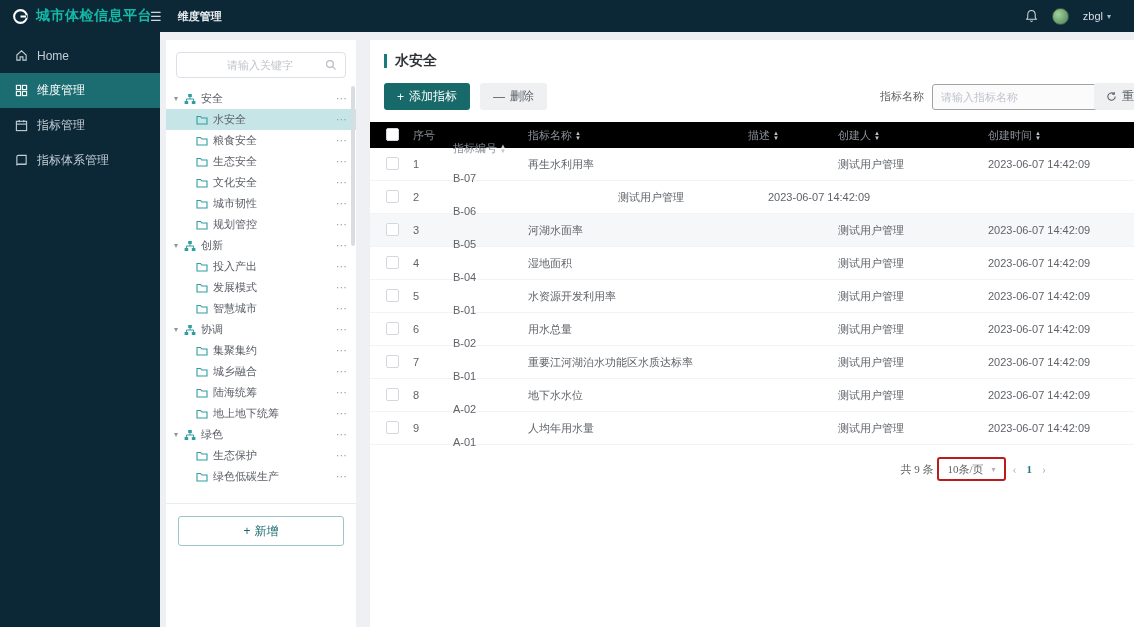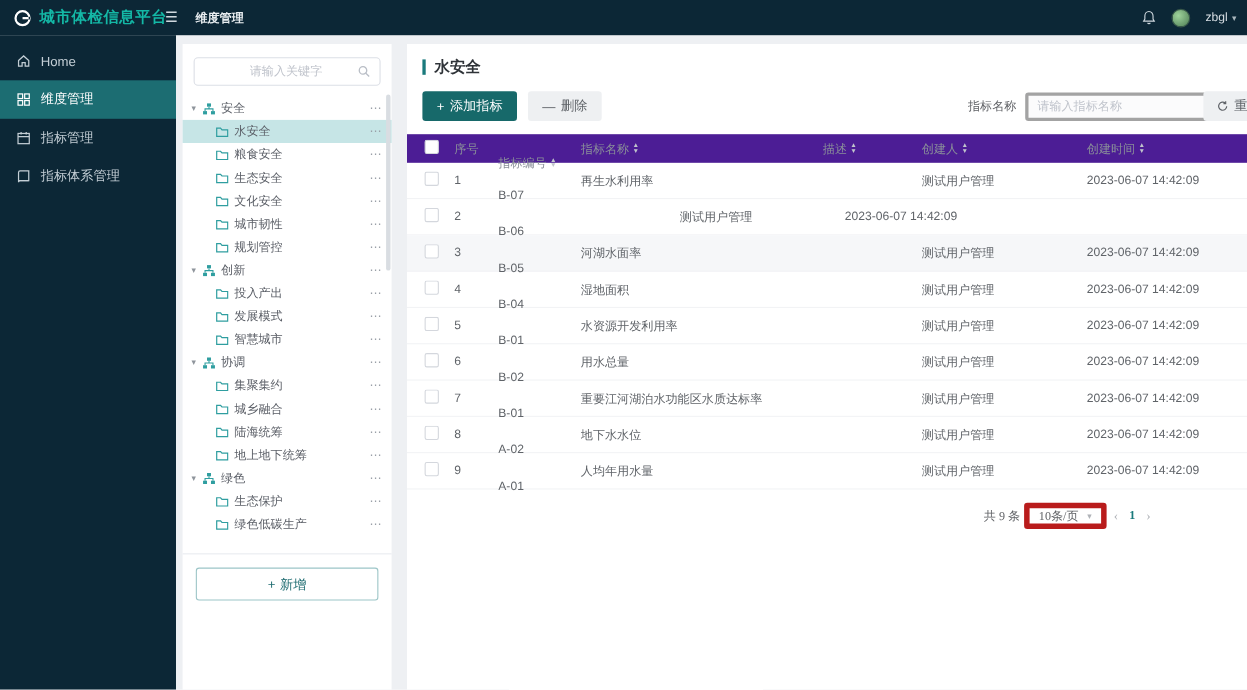--- a/index.html
+++ b/index.html
@@ -10,21 +10,21 @@
     font-family:"Liberation Sans","DejaVu Sans",sans-serif;
     font-size:12px; color:#606266;
   }
   
   .topbar{position:absolute;top:0;left:0;width:100%;height:32px;background:#0c2736;display:flex;align-items:center;z-index:5;}
   .logo-wrap{display:flex;align-items:center;gap:7px;padding-left:12px;width:148px;}
   .logo-circle{width:17px;height:17px;flex:none;}
   .app-title{color:#14b8a6;font-size:14px;font-weight:bold;letter-spacing:.5px;white-space:nowrap;}
   .hamburger{color:#cfd8de;font-size:13px;margin-left:2px;cursor:pointer;}
   .crumb{color:#e8edf0;font-size:11px;font-weight:bold;margin-left:16px;}
-  .topbar-right{margin-left:auto;display:flex;align-items:center;gap:14px;padding-right:10px;}
+  .topbar-right{margin-left:auto;display:flex;align-items:center;gap:14px;padding-right:23px;}
   .bell{width:13px;height:14px;}
   .avatar{width:17px;height:17px;border-radius:50%;background:radial-gradient(circle at 35% 35%,#9fd39b,#4d7d54);border:1px solid #3a5a4a;}
   .user{color:#d7dee3;font-size:11px;display:flex;align-items:center;gap:4px;cursor:pointer;}
   .caret-sm{font-size:8px;color:#aab6bd;}
   
   .sidebar{position:absolute;top:32px;left:0;bottom:0;width:160px;background:#0c2736;padding-top:6px;}
   .side-item{height:35px;display:flex;align-items:center;gap:9px;padding-left:15px;color:#c3ced5;font-size:12px;cursor:pointer;white-space:nowrap;}
   .side-item.active{background:#1c6d72;color:#fff;}
   .side-item .s-ico{width:13px;height:13px;flex:none;display:inline-flex;}
   .side-item svg{stroke:#c3ced5;}
@@ -50,43 +50,43 @@
   .content-panel{position:absolute;left:370px;top:40px;width:764px;bottom:0;background:#fff;}
   .title-row{display:flex;align-items:center;gap:8px;padding:12px 14px 0;}
   .title-bar{width:3px;height:14px;background:#1a7a7c;}
   .page-title{font-size:14px;font-weight:bold;color:#2f3338;}
   .toolbar{display:flex;align-items:center;margin:13px 14px 12px;position:relative;}
   .btn{height:27px;border-radius:3px;font-size:12px;display:inline-flex;align-items:center;gap:5px;padding:0 13px;cursor:pointer;border:none;font-family:inherit;}
   .btn-primary{background:#17696a;color:#fff;}
   .btn-plain{background:#eef0f2;color:#5f6368;margin-left:10px;}
   .filter{margin-left:auto;display:flex;align-items:center;gap:8px;}
   .filter-label{font-size:11px;color:#606266;white-space:nowrap;}
-  .filter input{width:188px;height:26px;border:3px solid #a3a3a3;border-radius:3px;padding:0 8px;font-size:11px;color:#606266;outline:none;background:#fbfbfc;font-family:inherit;}
+  .filter input{width:188px;height:26px;border:1px solid #a3a3a3;border-radius:3px;padding:0 8px;font-size:11px;color:#606266;outline:none;background:#fbfbfc;font-family:inherit;}
   .filter input::placeholder{color:#c0c4cc;}
   .reset-btn{position:absolute;left:710px;top:0;height:27px;background:#eef0f2;border-radius:3px;color:#5f6368;font-size:12px;display:flex;align-items:center;gap:5px;padding:0 12px;cursor:pointer;white-space:nowrap;width:80px;}
   
   .tbl{font-size:11px;}
   .t-row,.t-head{display:flex;align-items:center;}
-  .t-head{background:#4c1d95;height:26px;color:#8a8f99;}
+  .t-head{background:#000000;height:26px;color:#8a8f99;}
   .t-row{height:33px;border-bottom:1px solid #f2f3f5;color:#5f6368;}
   .t-row.hl{background:#f6f7f9;}
   .col{padding-right:6px;white-space:nowrap;overflow:hidden;}
   .c-check{width:43px;padding-left:16px;flex:none;}
   .c-seq{width:40px;flex:none;}
   .c-code{width:75px;flex:none;margin-top:27px;}
   .c-name{width:220px;flex:none;}
   .c-desc{width:90px;flex:none;}
   .c-creator{width:150px;flex:none;}
   .c-time{flex:1;}
   .checkbox{width:13px;height:13px;border:1px solid #d4d7dd;border-radius:2px;background:#fff;display:inline-block;}
   .sort{display:inline-flex;flex-direction:column;margin-left:3px;vertical-align:middle;}
   .sort i{font-style:normal;font-size:6px;line-height:5px;color:#c0c4cc;}
   
   .pager{display:flex;align-items:center;justify-content:flex-end;gap:4px;margin:12px 85px 0 0;font-size:11px;color:#606266;font-family:Liberation Serif, serif;}
-  .page-size{border:5px solid #b91c1c;border-radius:3px;height:24px;display:flex;align-items:center;gap:8px;padding:0 8px;color:#606266;cursor:pointer;background:#fff;}
+  .page-size{border:2px solid #b91c1c;border-radius:3px;height:24px;display:flex;align-items:center;gap:8px;padding:0 8px;color:#606266;cursor:pointer;background:#fff;}
   .pg-arrow{color:#b0b3b8;font-size:12px;cursor:pointer;padding:0 3px;}
   .pg-num{color:#1a7a7c;font-weight:bold;cursor:pointer;padding:0 3px;}
   svg{display:block;}
 </style>
 </head>
 <body>
 
 <div class="topbar">
   <div class="logo-wrap">
     <svg class="logo-circle" viewBox="0 0 20 20">

